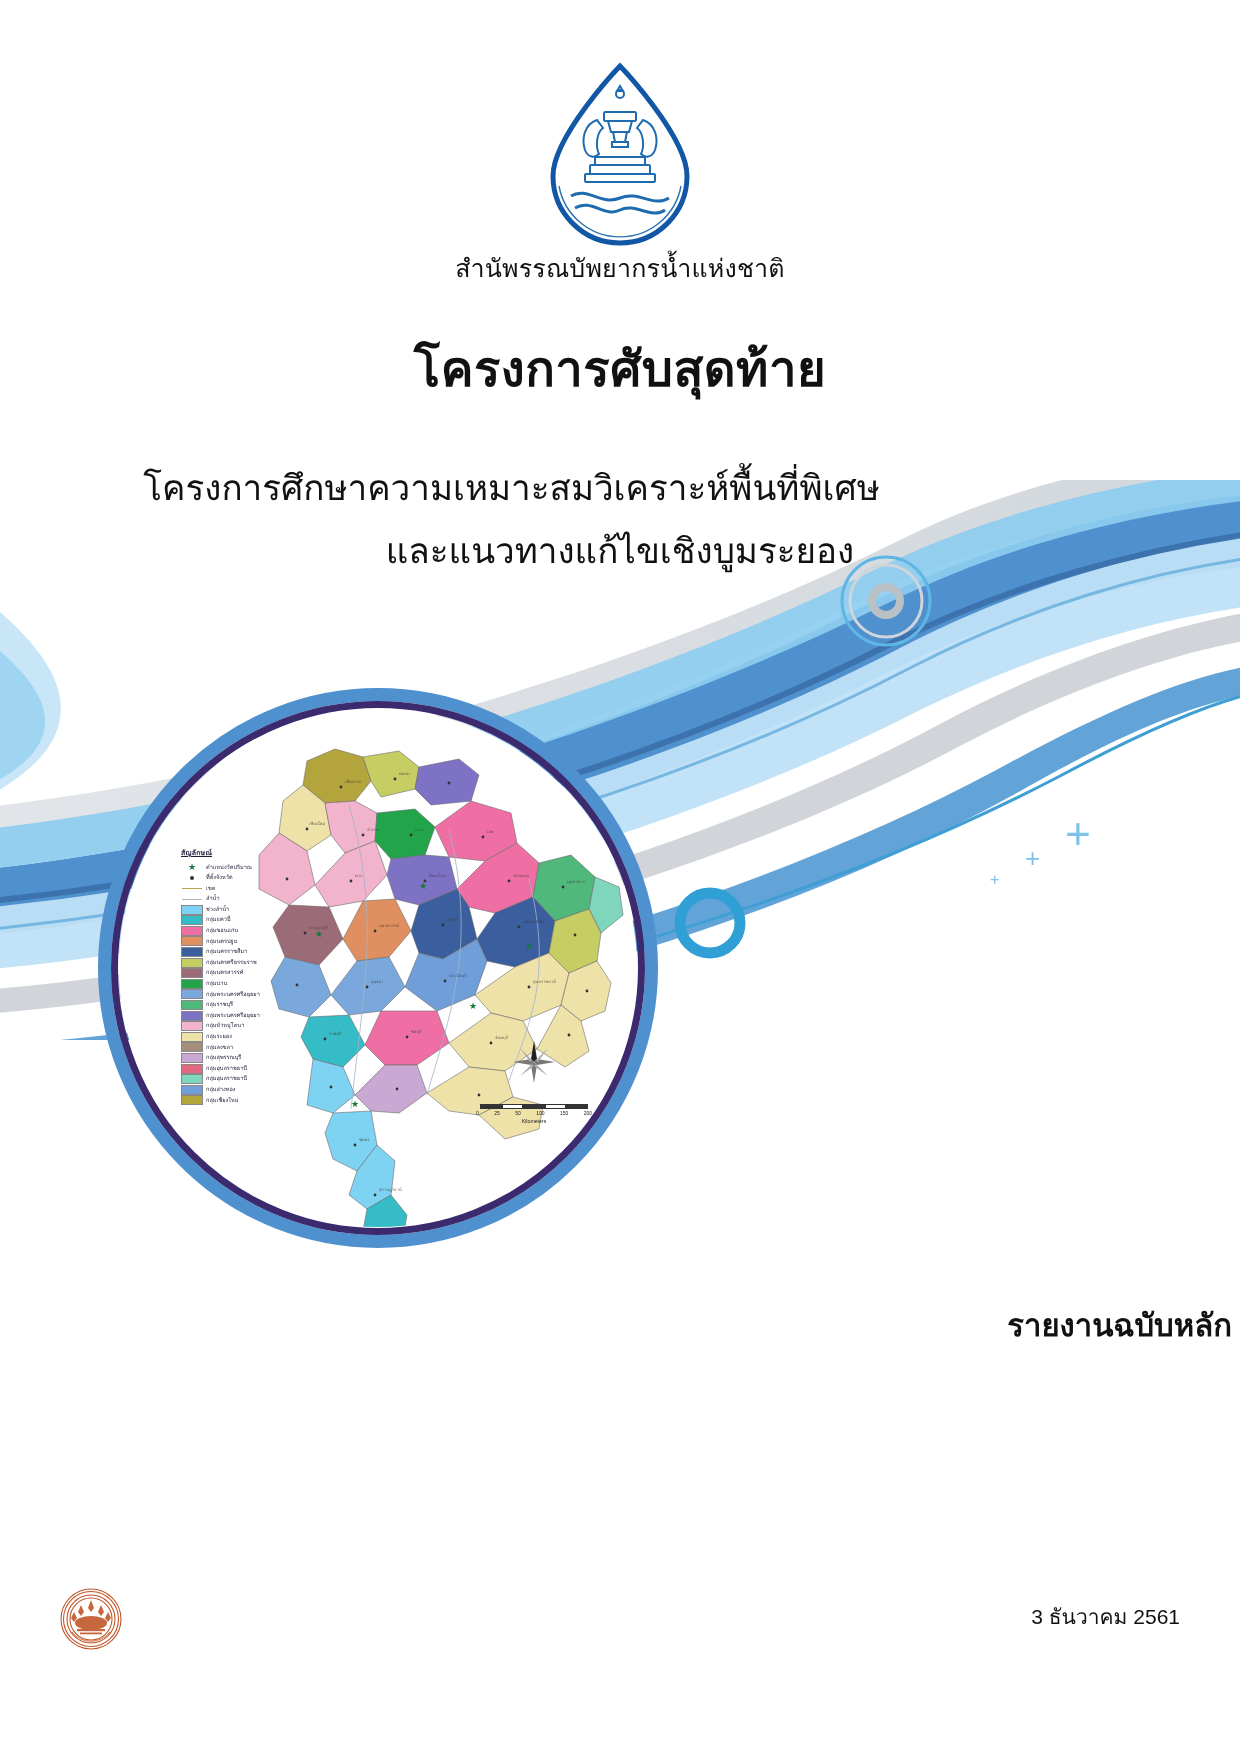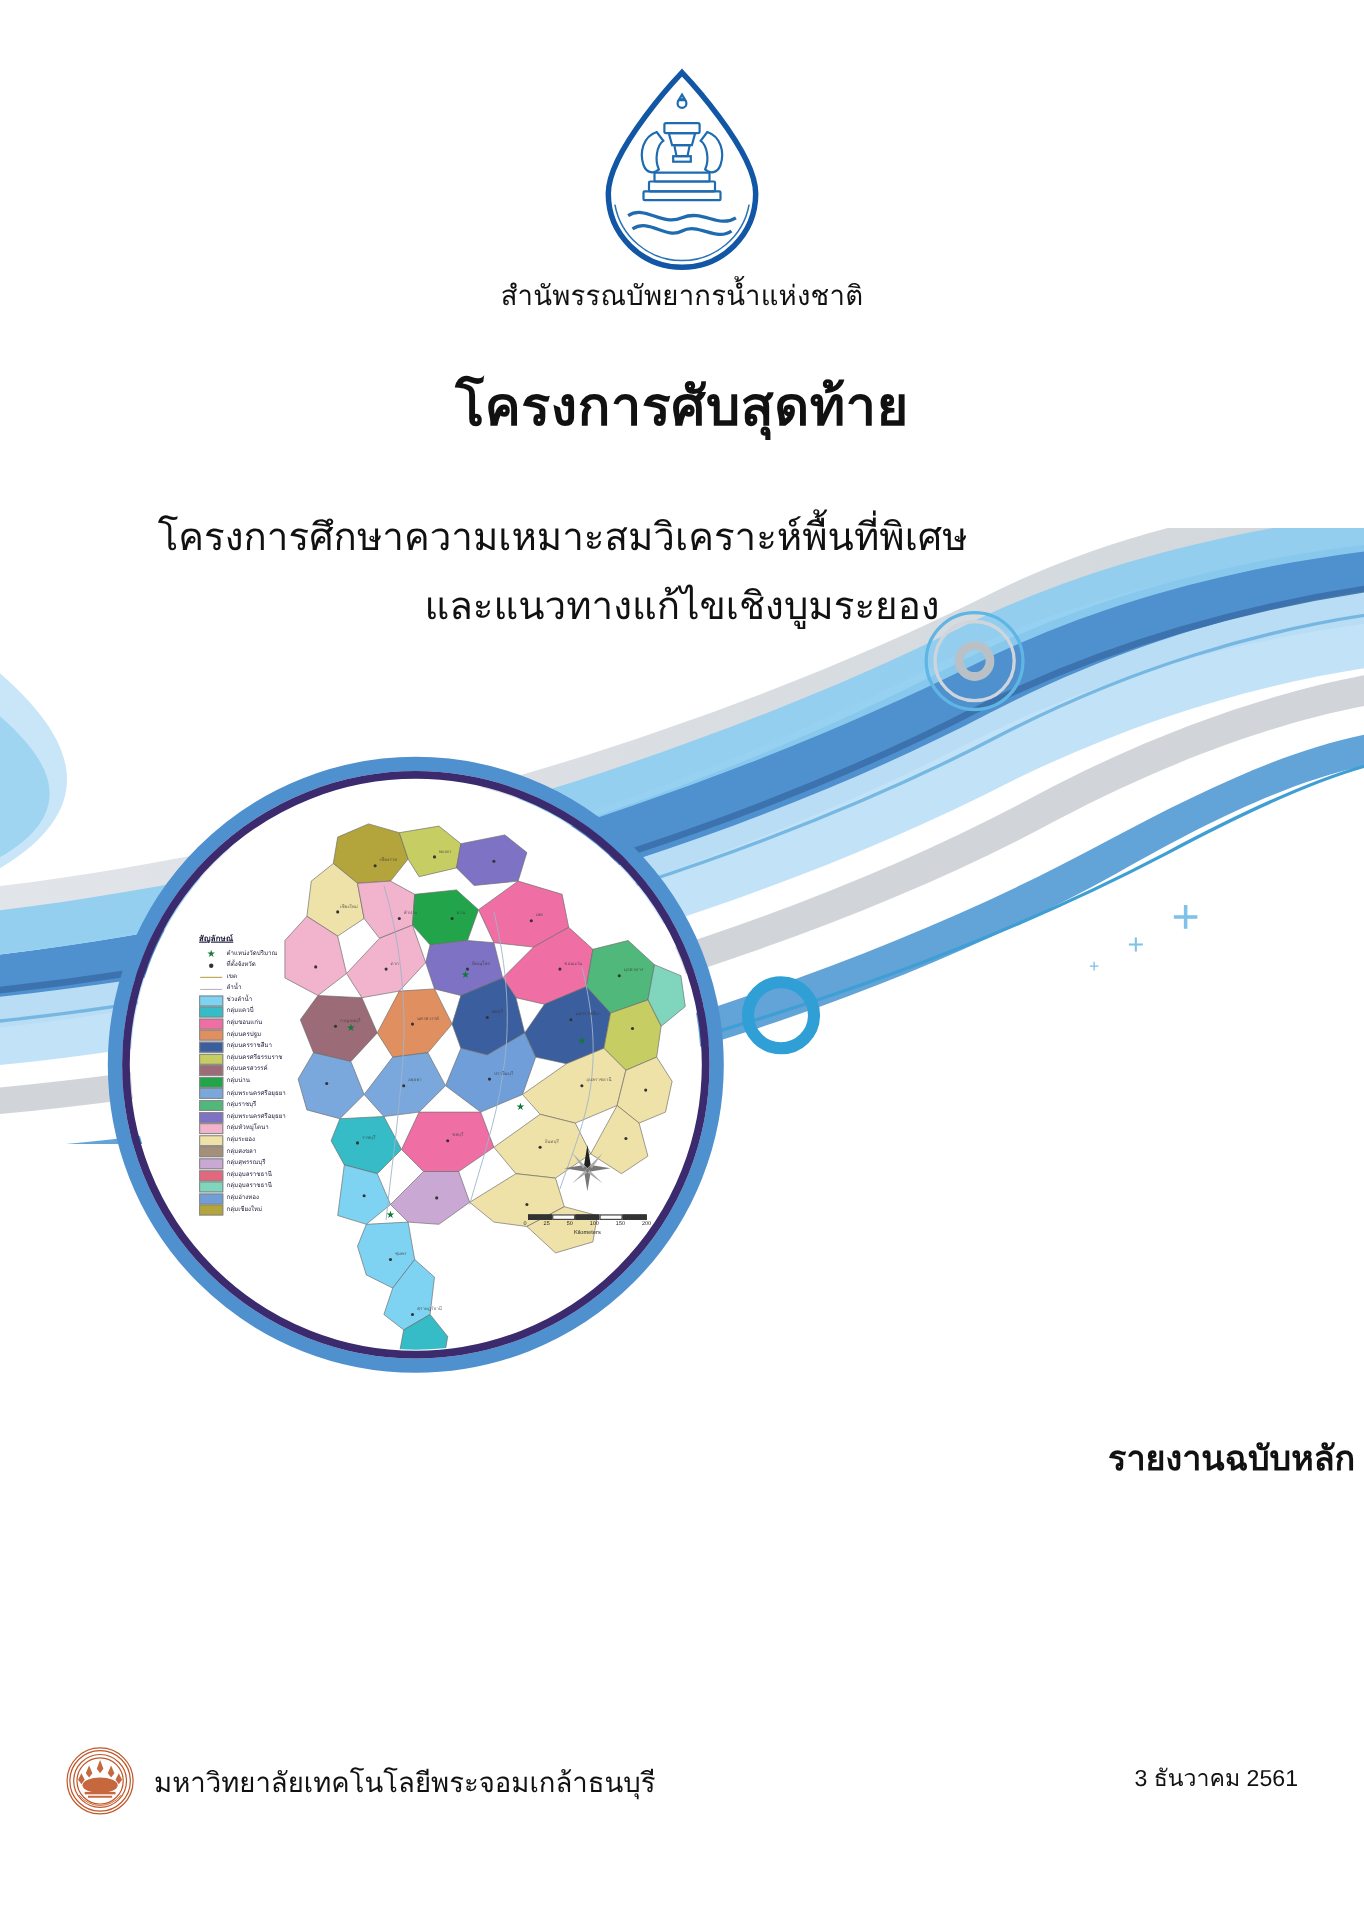--- a/index.html
+++ b/index.html
@@ -544,15 +544,14 @@
         <path d="M48 24 L51 30 L48 34 L45 30 Z"></path>
         <ellipse cx="31" cy="35" rx="16" ry="7"></ellipse>
         <rect x="17" y="41" width="28" height="2.2"></rect>
         <rect x="20" y="44.5" width="22" height="1.8"></rect>
       </g>
       <g fill="none" stroke="#c0572a" stroke-width="0.8">
         <path d="M12 44 A 24 24 0 0 0 50 44"></path>
       </g>
     </svg>
   </div>
-  <div id="uni-name">มหาวิทยาลัยเทคโนโลยีพระจอมเกล้าธนบุรี</div>
   <div id="report-date">3 ธันวาคม 2561</div>
 </div>
 
 </body></html>

